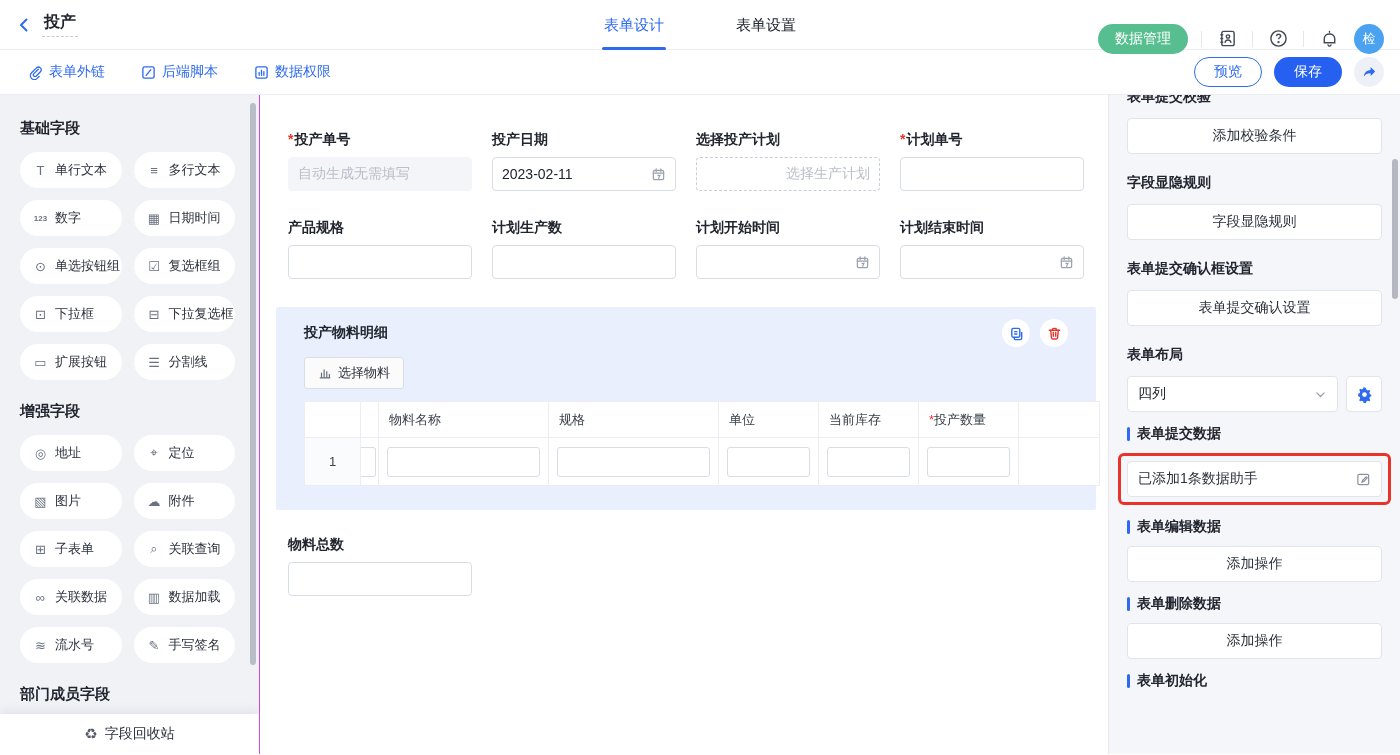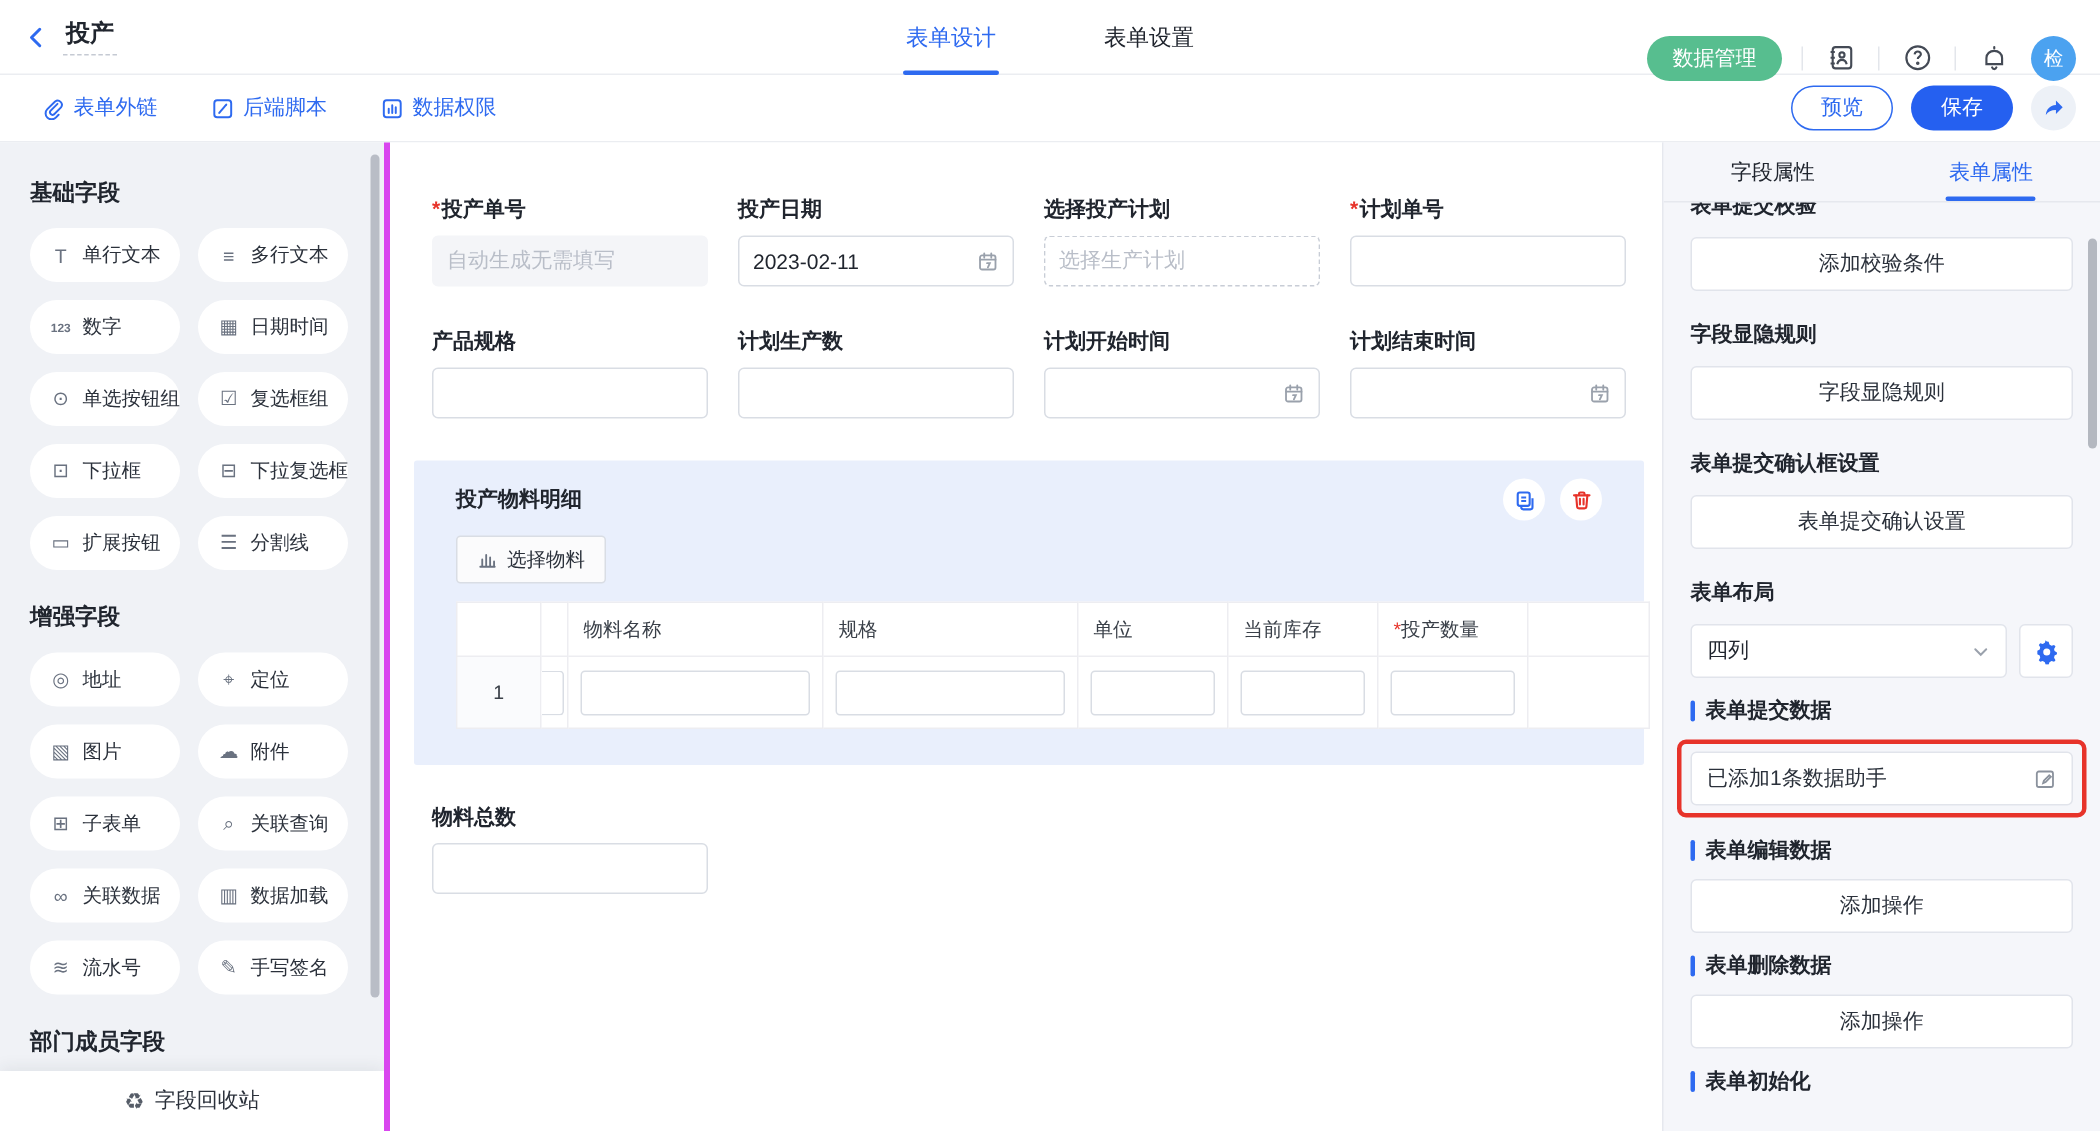--- a/index.html
+++ b/index.html
@@ -37,21 +37,21 @@
   .btn-primary { border:none; background:#2560f0; color:#fff; border-radius:16px;
     padding:6px 20px; font-size:14px; cursor:pointer; }
   .share-circle { width:30px; height:30px; border-radius:50%; background:#edf1f7; display:flex;
     align-items:center; justify-content:center; color:#2e6af0; cursor:pointer; }
 
   
   .body-wrap { display:flex; height:659px; }
 
   
   .sidebar { width:260px; background:#f0f2f6; position:relative; padding:18px 24px 0 20px;
-    flex:0 0 260px; overflow:hidden; border-right:4px solid #d946ef; }
+    flex:0 0 260px; overflow:hidden; border-right:1px solid #d946ef; }
   .sb-group-title { font-size:15px; font-weight:700; margin:6px 0 14px; }
   .sb-grid { display:grid; grid-template-columns:1fr 1fr; gap:12px 12px; margin-bottom:22px; }
   .sb-item { height:36px; background:#fff; border-radius:18px; display:flex; align-items:center;
     padding-left:13px; gap:7px; font-size:13px; color:#2b313b; cursor:grab; white-space:nowrap; }
   .sb-item .glyph { color:#6a7280; font-size:13px; width:15px; text-align:center; flex:0 0 15px; }
   .sb-item .glyph.small { font-size:8px; font-weight:700; letter-spacing:0; }
   .sb-scroll { position:absolute; right:3px; top:8px; width:6px; height:562px; background:#b9bdc6; border-radius:3px; }
   .recycle-bar { position:absolute; left:0; right:0; bottom:0; height:40px; background:#fff;
     box-shadow:0 -3px 10px rgba(40,50,70,.08); display:flex; align-items:center; justify-content:center;
     gap:7px; font-size:14px; color:#2b313b; cursor:pointer; }
@@ -59,21 +59,21 @@
 
   
   .canvas { flex:1; background:#fff; padding:36px 10px 0 28px; overflow:hidden; }
   .form-row { display:grid; grid-template-columns:repeat(4,184px); column-gap:20px; margin-bottom:28px; width:796px; }
   .fld-label { font-size:14px; font-weight:700; color:#20252e; margin-bottom:8px; white-space:nowrap; }
   .fld-label .req { color:#e7332a; margin-right:1px; }
   .fld-input { height:34px; border:1px solid #d9dde4; border-radius:4px; background:#fff;
     display:flex; align-items:center; padding:0 9px; font-size:14px; color:#20252e; gap:6px; }
   .fld-input .ph { color:#b9bec8; }
   .fld-input.disabled { background:#f4f5f8; border-color:#f4f5f8; }
-  .fld-input.dashed { border-style:dashed; border-color:#c8cdd6; justify-content:flex-start; }
+  .fld-input.dashed { border-style:dashed; border-color:#c8cdd6; justify-content:flex-end; }
   .fld-input .cal { margin-left:auto; color:#9aa1ac; display:flex; }
   .fld-sel { background:#eff3fa; margin:-14px -12px; padding:14px 12px; border-radius:2px; }
 
   .subform { background:#e9effc; margin:0 -12px 26px -12px; padding:12px 28px 24px; border-radius:2px; width:820px; }
   .sf-head { display:flex; align-items:center; }
   .sf-title { font-size:14px; font-weight:700; }
   .sf-icons { margin-left:auto; display:flex; gap:10px; }
   .sf-icon-circle { width:28px; height:28px; background:#fff; border-radius:50%; display:flex;
     align-items:center; justify-content:center; cursor:pointer; }
   .sf-pick-btn { margin-top:10px; display:inline-flex; align-items:center; gap:6px; background:#fbfbfc;
@@ -471,24 +471,20 @@
       </table>
     </section>
 
     <div class="total-field">
       <div class="fld-label">物料总数</div>
       <div class="fld-input"></div>
     </div>
   </main>
 
   <aside class="panel">
-    <div class="panel-tabs">
-      <div class="panel-tab">字段属性</div>
-      <div class="panel-tab active">表单属性</div>
-    </div>
     <div class="panel-body" id="panel-body"><div class="p-sec-title clipped">表单提交校验</div><button class="p-btn">添加校验条件</button><div class="p-sec-title">字段显隐规则</div><button class="p-btn">字段显隐规则</button><div class="p-sec-title">表单提交确认框设置</div><button class="p-btn">表单提交确认设置</button><div class="p-sec-title">表单布局</div><div class="layout-row">
           <div class="p-select">
             <span>四列</span>
             <span class="chev">
               <svg width="13" height="13" viewBox="0 0 16 16" fill="none" stroke="currentColor" stroke-width="1.6" stroke-linecap="round">
                 <path d="M3.5 6 8 10.5 12.5 6"></path>
               </svg>
             </span>
           </div>
           <div class="gear-btn">

